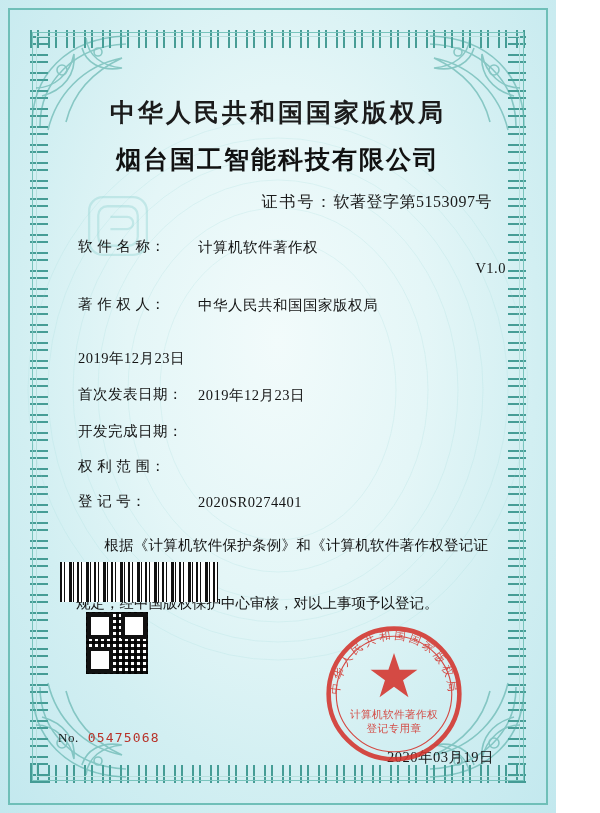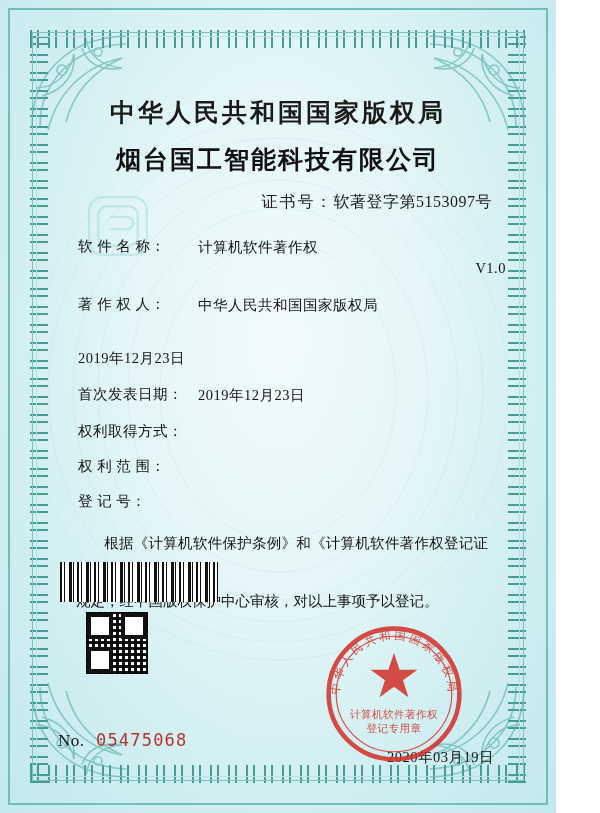--- a/index.html
+++ b/index.html
@@ -217,21 +217,21 @@
     left: 1px; bottom: 1px;
     width: 18px; height: 18px;
     border: 4px solid #111;
     background: #fff;
   }
 
   .serial {
     position: absolute;
     left: 58px;
     top: 730px;
-    font-size: 17px;
+    font-size: 13px;
     color: #b8332a;
     letter-spacing: 1.2px;
     font-family: "DejaVu Sans Mono", monospace;
   }
   .serial .prefix {
     color: #1a1a1a;
     font-family: "Liberation Serif", serif;
     letter-spacing: 0.5px;
   }
 
@@ -366,29 +366,30 @@
       <div class="field-row">
         <div class="field-value">2019年12月23日</div>
       </div>
 
       <div class="field-row">
         <div class="field-label sp1">首次发表日期：</div>
         <div class="field-value">2019年12月23日</div>
       </div>
 
       <div class="field-row">
-        <div class="field-label sp1">权利取得方式：</div>
+        <div class="field-label sp1">开发完成日期：</div>
       </div>
 
       <div class="field-row">
         <div class="field-label sp1">权 利 范 围：</div>
       </div>
 
       <div class="field-row">
         <div class="field-label sp1">登 记 号：</div>
+        <div class="field-value">2020SR0274401</div>
       </div>
 
     </div>
 
     <div class="statement">
       <div>
         <span class="indent"></span><span>根据《计算机软件保护条例》和《计算机软件著作权登记证书》的</span>
       </div>
       <div>规定，经中国版权保护中心审核，对以上事项予以登记。</div>
     </div>

